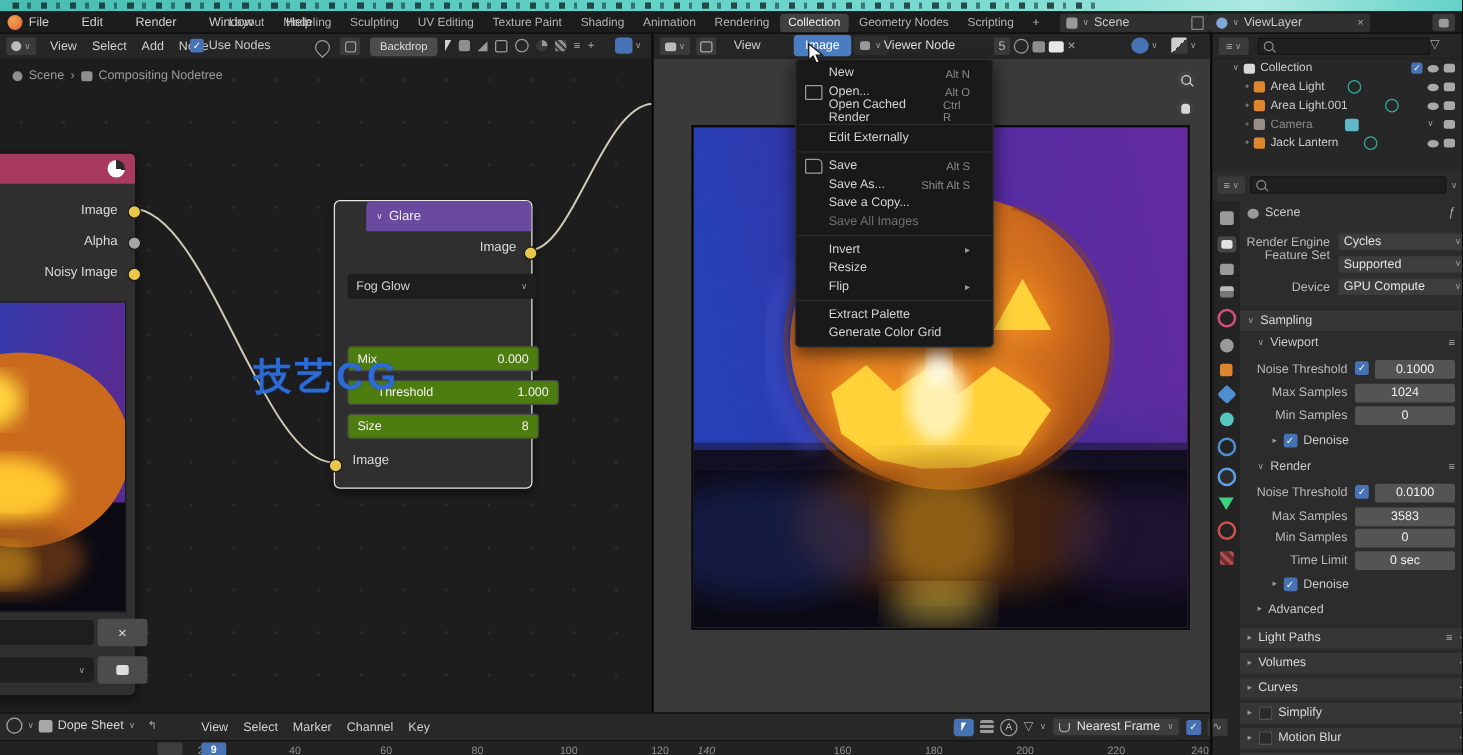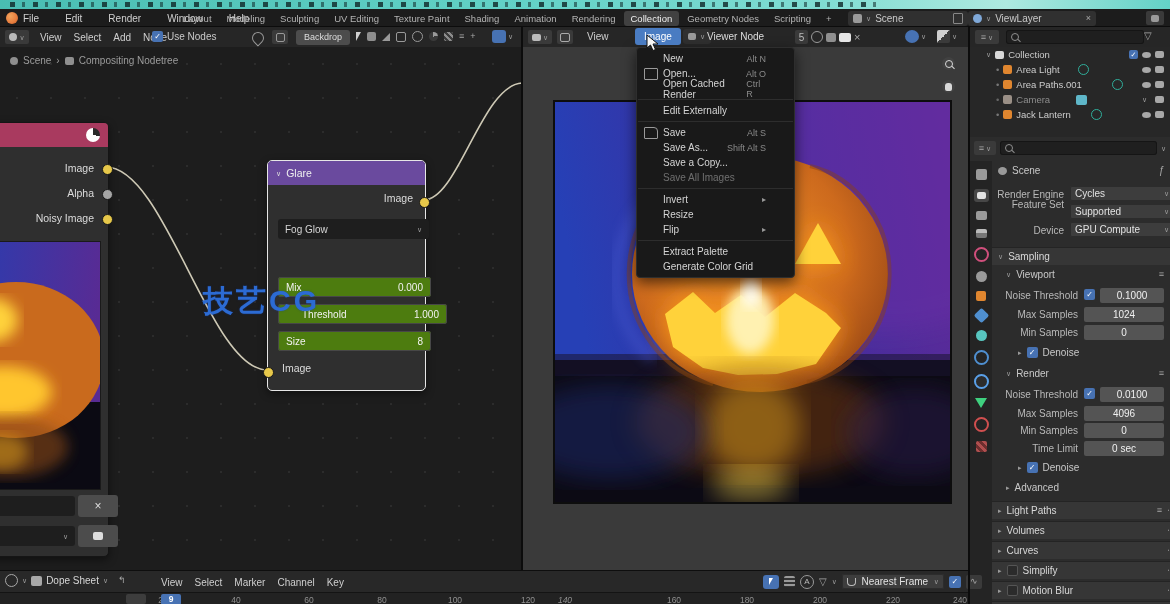--- a/index.html
+++ b/index.html
@@ -28,21 +28,21 @@
   .nodebg{background:#1d1d1d;background-image:radial-gradient(#2c2c2c 1px,transparent 1.3px);background-size:34px 34px;}
   .node{background:#2f2f2f;border:1px solid #151515;border-radius:5px;box-shadow:0 3px 8px rgba(0,0,0,.45);}
   .node.active{border:1.4px solid #e6e6e6;}
   .node-hdr{height:24px;border-radius:4px 4px 0 0;display:flex;align-items:center;padding:0 8px;color:#efefef;font-size:10.5px;gap:5px;}
   .sock{width:9px;height:9px;border-radius:50%;border:1px solid #1a1a1a;position:absolute;}
   .dd{background:#1e1e1e;border-radius:3px;height:20px;display:flex;align-items:center;padding:0 7px;color:#d6d6d6;justify-content:space-between;}
   .slider{background:#4d7c0f;border-radius:3px;height:20px;display:flex;align-items:center;padding:0 8px;color:#f2f2f2;justify-content:space-between;box-shadow:inset 0 0 0 1px #474747;}
   .sock-label{font-size:10.5px;color:#dcdcdc;}
   
   .popup{background:#191919;border:1px solid #2e2e2e;border-radius:4px;box-shadow:0 5px 14px rgba(0,0,0,.6);padding:3px 0;z-index:40;}
-  .mi{height:15px;display:flex;align-items:center;padding:0 28px 0 26px;color:#d4d4d4;position:relative;}
+  .mi{height:15px;display:flex;align-items:center;padding:0 18px 0 26px;color:#d4d4d4;position:relative;}
   .mi .sc{margin-left:auto;color:#8a8a8a;font-size:9px;}
   .mi.dim{opacity:.45;}
   .mi .lico{position:absolute;left:7px;width:12px;height:10px;border:1px solid #9a9a9a;border-radius:1px;}
   .msep{height:1px;background:#2d2d2d;margin:3px 1px;}
   .sub{margin-left:auto;color:#9a9a9a;font-size:8px;}
   
   .outl{background:#272727;}
   .orow{display:flex;align-items:center;height:15px;gap:4px;font-size:9.5px;color:#cccccc;}
   .objico{width:9px;height:9px;border-radius:2px;background:#e0862f;}
   .badge{width:9px;height:9px;border-radius:50%;border:1.5px solid #2fae9b;}
@@ -259,21 +259,21 @@
             <span></span>
             <span class="chev">∨</span>
           </div>
         <div class="gray-btn" style="width:24px;height:22px;">
             <span class="sq" style="width:10px;height:8px;background:#dcdcdc;"></span>
           </div>
       </div>
     </div>
 
     <div class="node active r" style="left:267px;top:113px;width:157px;height:229px;">
-      <div class="node-hdr" style="background:#6a4a9e;">
+      <div class="node-hdr" style="background:#6a4a9e;margin-left:25px;">
         <span class="chev" style="color:#ddd;">∨</span>
         <span>Glare</span>
       </div>
       <div style="text-align:right;padding:7px 12px 0 0;">
         <span class="sock-label">Image</span>
       </div>
       <span class="sock" style="background:#e7c84a;right:-5px;top:36px;"></span>
       <div class="dd r" style="left:10px;top:58px;width:137px;">
         <span>Fog Glow</span>
           <span class="chev">∨</span>
@@ -431,21 +431,21 @@
         <span class="objico"></span>
       <span>Area Light</span>
       <span class="badge" style="margin-left:14px;"></span>
       <span class="grow"></span>
       <span class="sq" style="width:9px;height:6px;background:#a8a8a8;border-radius:50%;"></span>
       <span class="sq" style="width:9px;height:7px;background:#a8a8a8;margin-right:6px;"></span>
     </div>
     <div class="orow" style="padding-left:26px;">
       <span style="color:#777;">•</span>
         <span class="objico"></span>
-      <span>Area Paths.001</span>
+      <span>Area Light.001</span>
       <span class="badge" style="margin-left:26px;"></span>
       <span class="grow"></span>
       <span class="sq" style="width:9px;height:6px;background:#a8a8a8;border-radius:50%;"></span>
       <span class="sq" style="width:9px;height:7px;background:#a8a8a8;margin-right:6px;"></span>
     </div>
     <div class="orow" style="padding-left:26px;color:#8d8d8d;">
       <span style="color:#666;">•</span>
         <span class="objico" style="background:#9a8f86;"></span>
       <span>Camera</span>
       <span class="sq" style="width:11px;height:10px;background:#5fb7c9;border-radius:2px;margin-left:22px;"></span>
@@ -555,21 +555,21 @@
           <span class="grow"></span>
           <span class="ico">≡</span>
       </div>
       <span class="plabel r" style="left:0;top:228px;width:86px;">Noise Threshold</span>
       <span class="cb r" style="left:92px;top:227px;">✓</span>
       <div class="pval r" style="left:108px;top:226px;width:64px;">
           <span>0.0100</span>
         </div>
       <span class="plabel r" style="left:0;top:247px;width:86px;">Max Samples</span>
       <div class="pval r" style="left:92px;top:245px;width:80px;">
-          <span>4096</span>
+          <span>3583</span>
         </div>
       <span class="plabel r" style="left:0;top:264px;width:86px;">Min Samples</span>
       <div class="pval r" style="left:92px;top:262px;width:80px;">
           <span>0</span>
         </div>
       <span class="plabel r" style="left:0;top:282px;width:86px;">Time Limit</span>
       <div class="pval r" style="left:92px;top:280px;width:80px;">
           <span>0 sec</span>
         </div>
       <div class="row r" style="left:26px;top:301px;gap:5px;">

